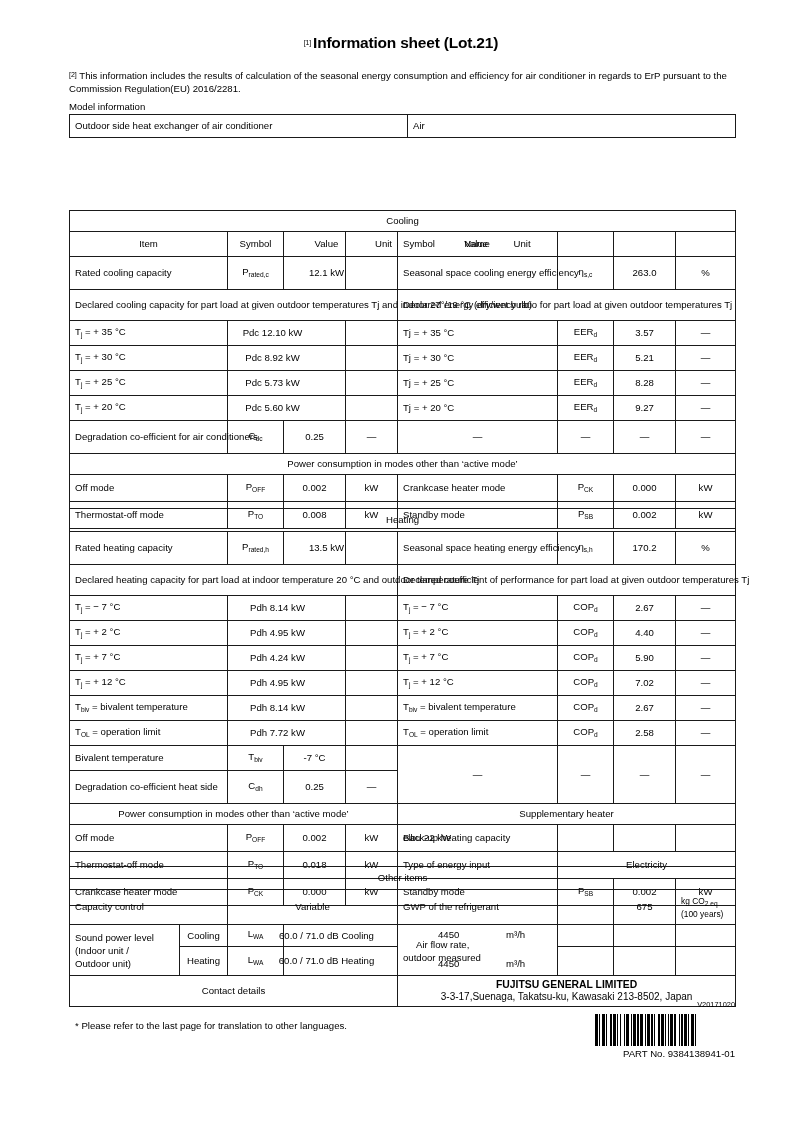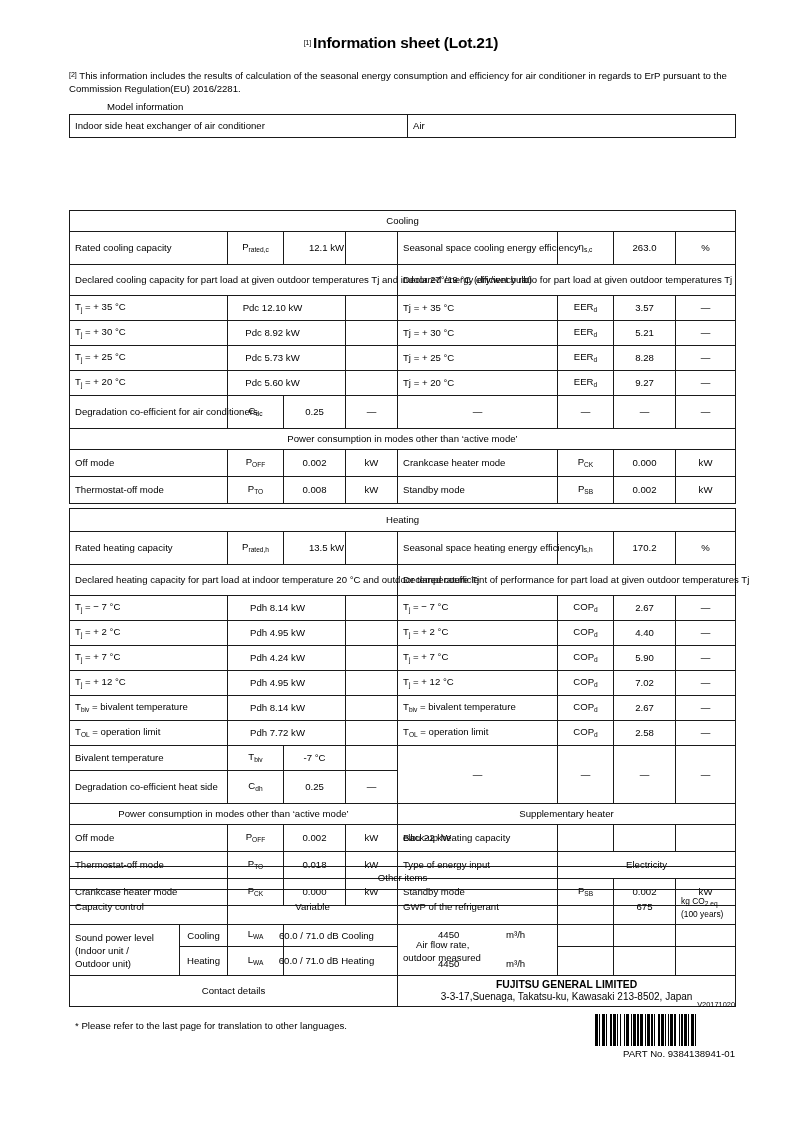--- a/index.html
+++ b/index.html
@@ -47,21 +47,20 @@
     line-height: 13.4px;
   }
   .intro .sup {
     font-size: 7px;
     vertical-align: 2px;
   }
 
   .section-label {
     position: absolute;
     font-size: 9.6px;
-    margin-left: 38px;
   }
 
   
   table.t {
     position: absolute;
     border-collapse: collapse;
     table-layout: fixed;
     font-size: 9.6px;
   }
   table.t td {
@@ -144,21 +143,21 @@
 
   <div class="section-label" style="left:69px; top:101px;">Model information</div>
 
   <table class="t" style="left:69px; top:114px; width:666px;">
     <colgroup>
         <col style="width:338px">
         <col style="width:328px">
       </colgroup>
     <tbody>
       <tr>
-        <td class="l" style="height:16px">Indoor side heat exchanger of air conditioner</td>
+        <td class="l" style="height:16px">Outdoor side heat exchanger of air conditioner</td>
         <td class="l">Air</td>
       </tr>
     </tbody>
   </table>
 
   <table class="t" style="left:69px; top:210px; width:666px;">
     <colgroup>
       <col style="width:158px">
         <col style="width:56px">
         <col style="width:62px">
@@ -166,20 +165,36 @@
       <col style="width:160px">
         <col style="width:56px">
         <col style="width:62px">
         <col style="width:60px">
     </colgroup>
     <tbody>
       <tr>
         <td class="hdr-band" colspan="8" style="height:14px">Cooling</td>
       </tr>
 
+      <tr>
+        <td class="c" style="height:18px">Item</td>
+        <td class="c">Symbol</td>
+        <td class="c"><span class="ofs-r">Value</span></td>
+        <td class="c"><span class="ofs-r">Unit</span></td>
+        <td class="thick-l l">
+          <span>Symbol</span>
+          <span style="display:inline-block;width:24px"></span>
+          <span class="overlap"><span>Value</span><span class="ghost">Name</span></span>
+          <span style="display:inline-block;width:20px"></span>
+          <span>Unit</span>
+        </td>
+        <td></td>
+        <td></td>
+        <td></td>
+      </tr>
 
       <tr>
         <td class="l" style="height:26px">Rated cooling capacity</td>
         <td class="c"><span>P</span><sub>rated,c</sub></td>
         <td class="c"><span class="ofs-r">12.1 kW</span></td>
         <td></td>
         <td class="thick-l l wrap">Seasonal space cooling energy efficiency</td>
         <td class="c"><span>η</span><sub>s,c</sub></td>
         <td class="c">263.0</td>
         <td class="c">%</td>

